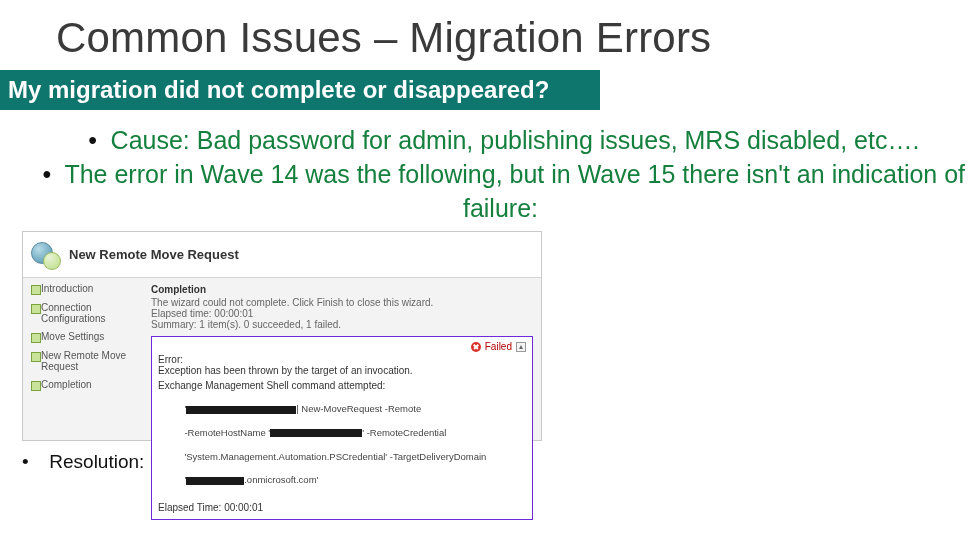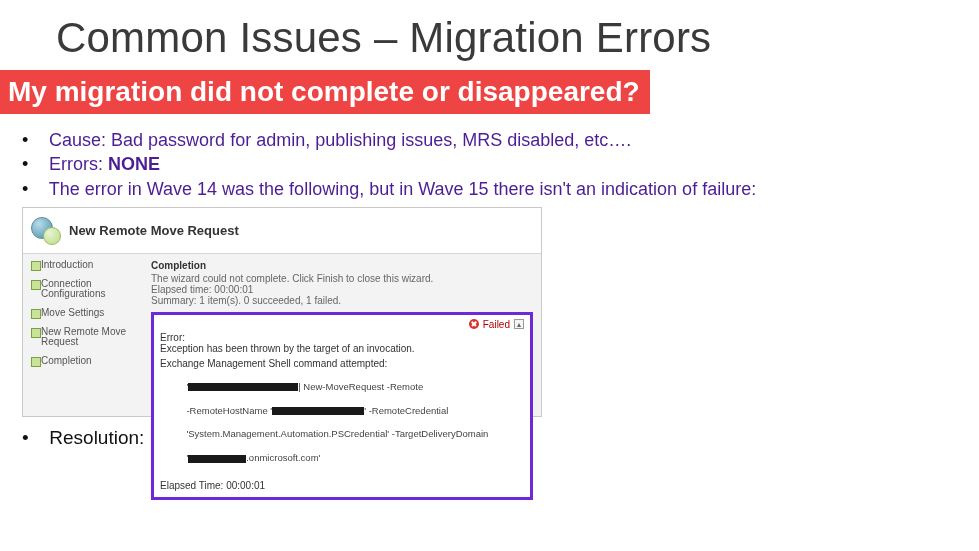--- a/index.html
+++ b/index.html
@@ -13,41 +13,42 @@
     overflow: hidden;
   }
   .slide-title {
     font-size: 42px;
     font-weight: 400;
     color: #3a3a3a;
     margin: 14px 0 8px 56px;
     letter-spacing: 0.2px;
   }
   .subtitle-band {
-    background: #ef4444;
+    background: #0f766e;
     padding: 6px 10px 6px 8px;
     display: inline-block;
     color: #fff;
-    font-size: 28px;
+    font-size: 24px;
     font-weight: 600;
     margin-left: 0;
     position: relative;
     min-width: 600px;
   }
   .subtitle-band-inner {
     display:inline-block;
     padding-left: 0;
   }
   .bullets {
     margin: 14px 0 0 22px;
     padding: 0;
     list-style: none;
-    font-size: 18px;
-    color: #4c1d95;
+    font-size: 25px;
+    color: #15803d;
     line-height: 1.35;
+    text-align: center;
   }
   .bullets > li::before {
     content: "•";
     display: inline-block;
     width: 22px;
     margin-left: 0;
     color: #111;
   }
   .bullets strong { font-weight: 700; }
   .wizard {
@@ -117,21 +118,21 @@
   .wizard-content {
     flex: 1;
     background:#f3f3f3;
     padding: 6px 8px 6px 4px;
     position: relative;
   }
   .completion-h { font-weight:700; margin-bottom:2px; font-size:10px;}
   .small { color:#666; }
   .error-card {
     margin-top: 6px;
-    border: 3px solid #6d28d9;
+    border: 1px solid #6d28d9;
     background:#fff;
     padding: 4px 6px 6px 6px;
     position: relative;
   }
   .failed-row {
     display:flex; justify-content:flex-end; align-items:center;
     gap:4px;
     margin-bottom:2px;
     color:#b00000;
   }
@@ -181,23 +182,20 @@
 
 <div class="slide-title">Common Issues – Migration Errors</div>
 
 <div class="subtitle-band">
   <span class="subtitle-band-inner">My migration did not complete or disappeared?</span>
 </div>
 
 <ul class="bullets">
   <li>
     <span>Cause: </span><span>Bad password for admin, publishing issues, MRS disabled, etc….</span>
-  </li>
-  <li>
-    <span>Errors: </span><strong>NONE</strong>
   </li>
   <li>
     <span>The error in Wave 14 was the following, but in Wave 15 there isn't an indication of failure:</span>
   </li>
 </ul>
 
 <div class="wizard">
   <div class="wizard-header">
     <div class="wizard-icon">
       <div class="globe-back"></div>

